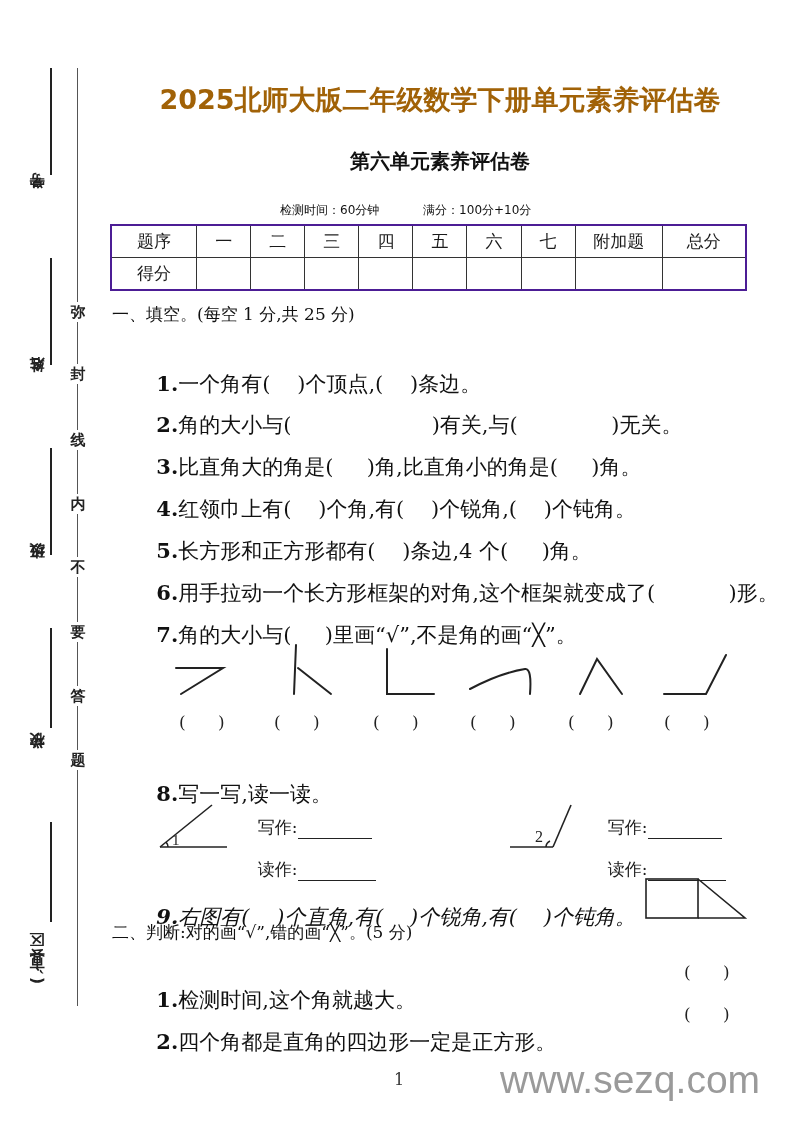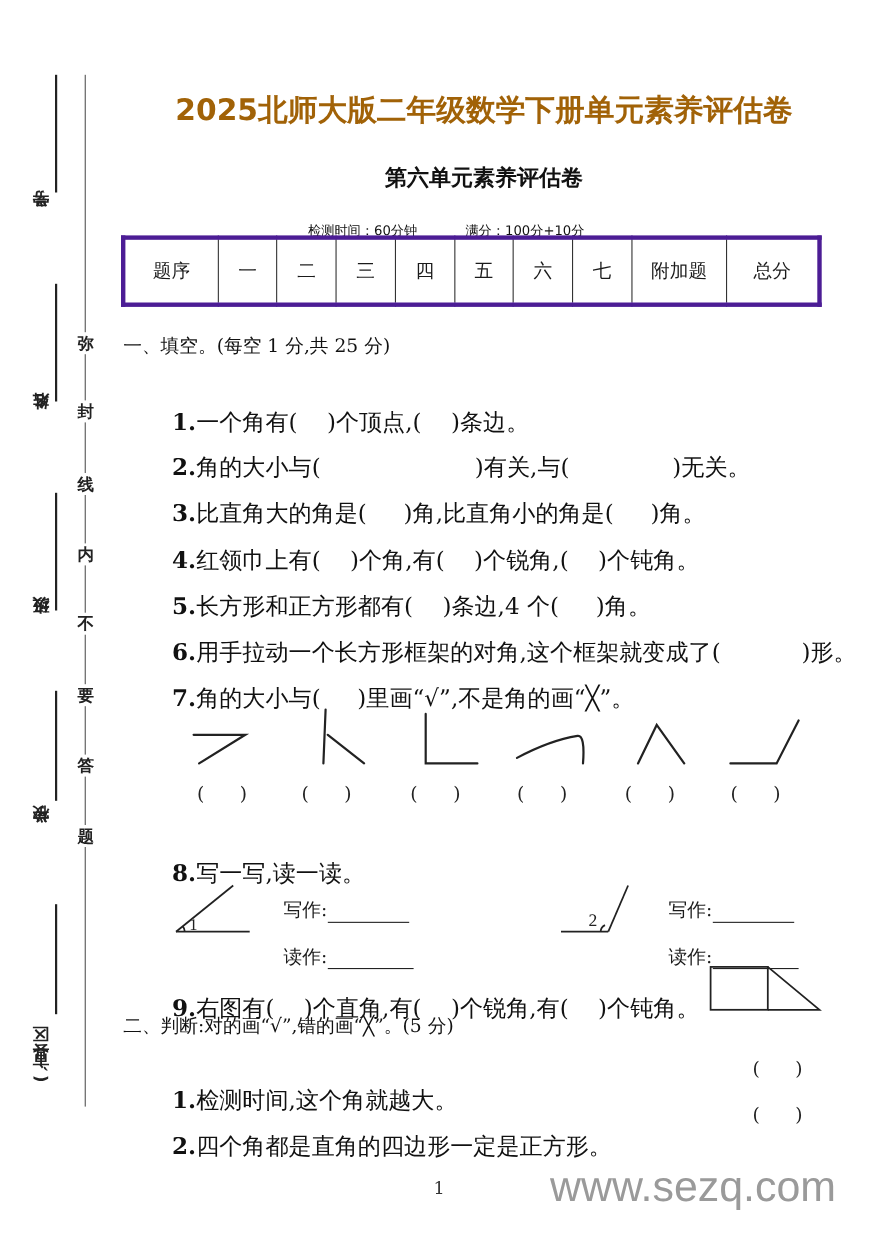--- a/index.html
+++ b/index.html
@@ -33,22 +33,22 @@
     font-family:"DejaVu Sans","Liberation Sans",sans-serif; font-weight:bold;
     font-size:20px; color:#111;
   }
   .meta {
     position:absolute; top:202px; left:280px;
     font-family:"DejaVu Sans","Liberation Sans",sans-serif; font-weight:normal;
     font-size:12px; color:#111;
   }
   .meta span { margin-right:40px; }
   table.score {
-    position:absolute; left:110px; top:214px; width:637px; height:65px;
-    border-collapse:collapse; border:4px solid #4c1d95;
+    position:absolute; left:110px; top:224px; width:637px; height:65px;
+    border-collapse:collapse; border:2px solid #4c1d95;
     font-family:"DejaVu Serif","Liberation Serif",serif;
   }
   table.score td {
     border:1px solid #333; text-align:center; font-size:17px; height:31px; padding:0;
   }
   .q {
     position:absolute; font-size:21px; white-space:pre; color:#111;
   }
   .q b { font-family:"DejaVu Serif","Liberation Serif",serif; }
   .sec { left:112px; font-size:17px; }
@@ -106,20 +106,32 @@
     <td style="width:54px">一</td>
     <td style="width:54px">二</td>
     <td style="width:54px">三</td>
     <td style="width:54px">四</td>
     <td style="width:54px">五</td>
     <td style="width:54px">六</td>
     <td style="width:54px">七</td>
     <td style="width:88px">附加题</td>
     <td style="width:84px">总分</td>
   </tr>
+  <tr>
+    <td>得分</td>
+    <td></td>
+    <td></td>
+    <td></td>
+    <td></td>
+    <td></td>
+    <td></td>
+    <td></td>
+    <td></td>
+    <td></td>
+  </tr>
 </tbody>
   </table>
 
 <div class="q sec" style="top:303px;">一、填空。(每空 1 分,共 25 分)</div>
 
 <div class="q item" style="top:346px;">
   <b>1.</b><span>一个角有(    )个顶点,(    )条边。</span>
 </div>
 <div class="q item" style="top:387px;">
   <b>2.</b><span>角的大小与(                     )有关,与(              )无关。</span>
@@ -187,21 +199,21 @@
 <div class="label8" style="left:247px;top:838px;">
   <span>读作:</span><span class="uline" style="width:78px;"></span>
 </div>
 <div class="label8" style="left:597px;top:796px;">
   <span>写作:</span><span class="uline" style="width:74px;"></span>
 </div>
 <div class="label8" style="left:597px;top:838px;">
   <span>读作:</span><span class="uline" style="width:78px;"></span>
 </div>
 
-<div class="q item" style="top:879px;">
+<div class="q item" style="top:879px;font-style:italic;">
   <b>9.</b><span>右图有(    )个直角,有(    )个锐角,有(    )个钝角。</span>
 </div>
 <svg width="110" height="45" style="left:645px;top:877px;">
   <g stroke="#222" stroke-width="1.6" fill="none">
     <rect x="1" y="2" width="52" height="39"></rect>
     <polyline points="53,2 100,41 53,41"></polyline>
   </g>
 </svg>
 
 <div class="q sec" style="top:921px;">二、判断:对的画“√”,错的画“╳”。(5 分)</div>

